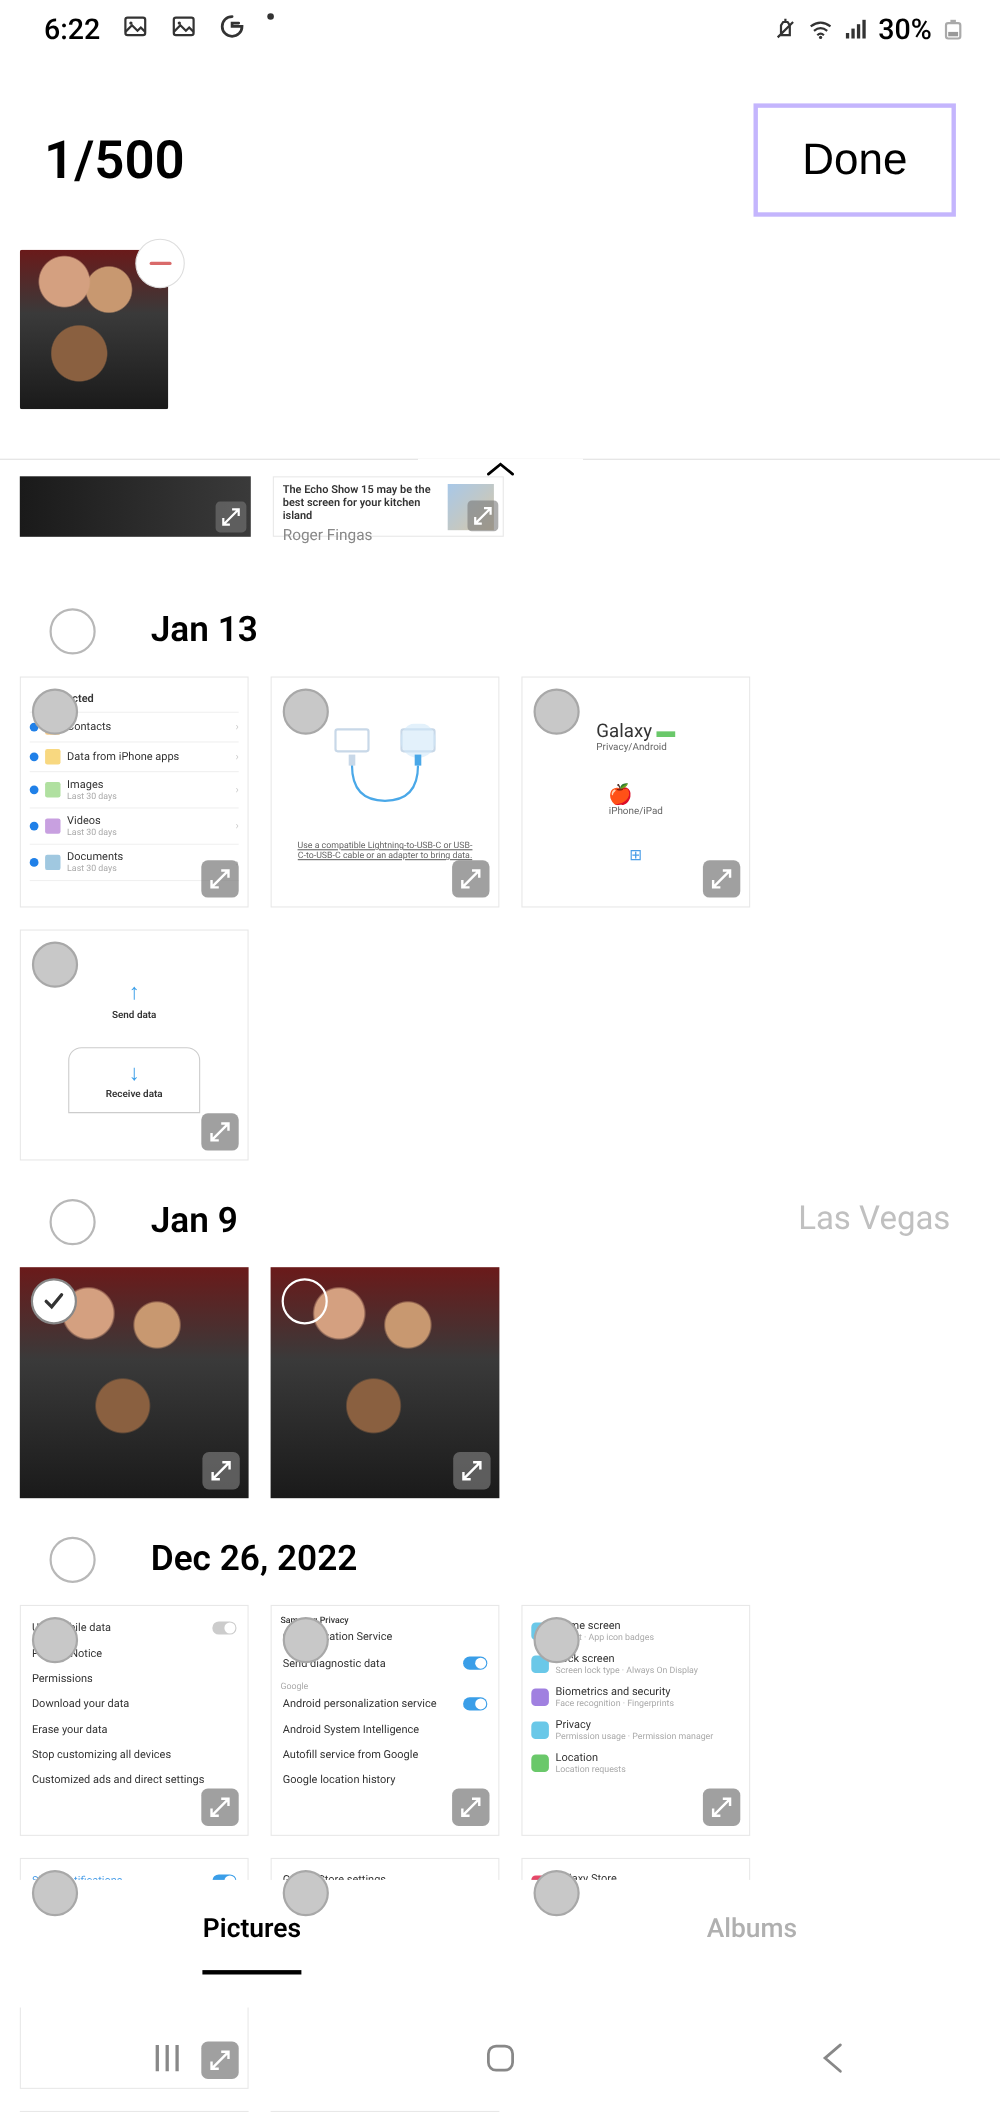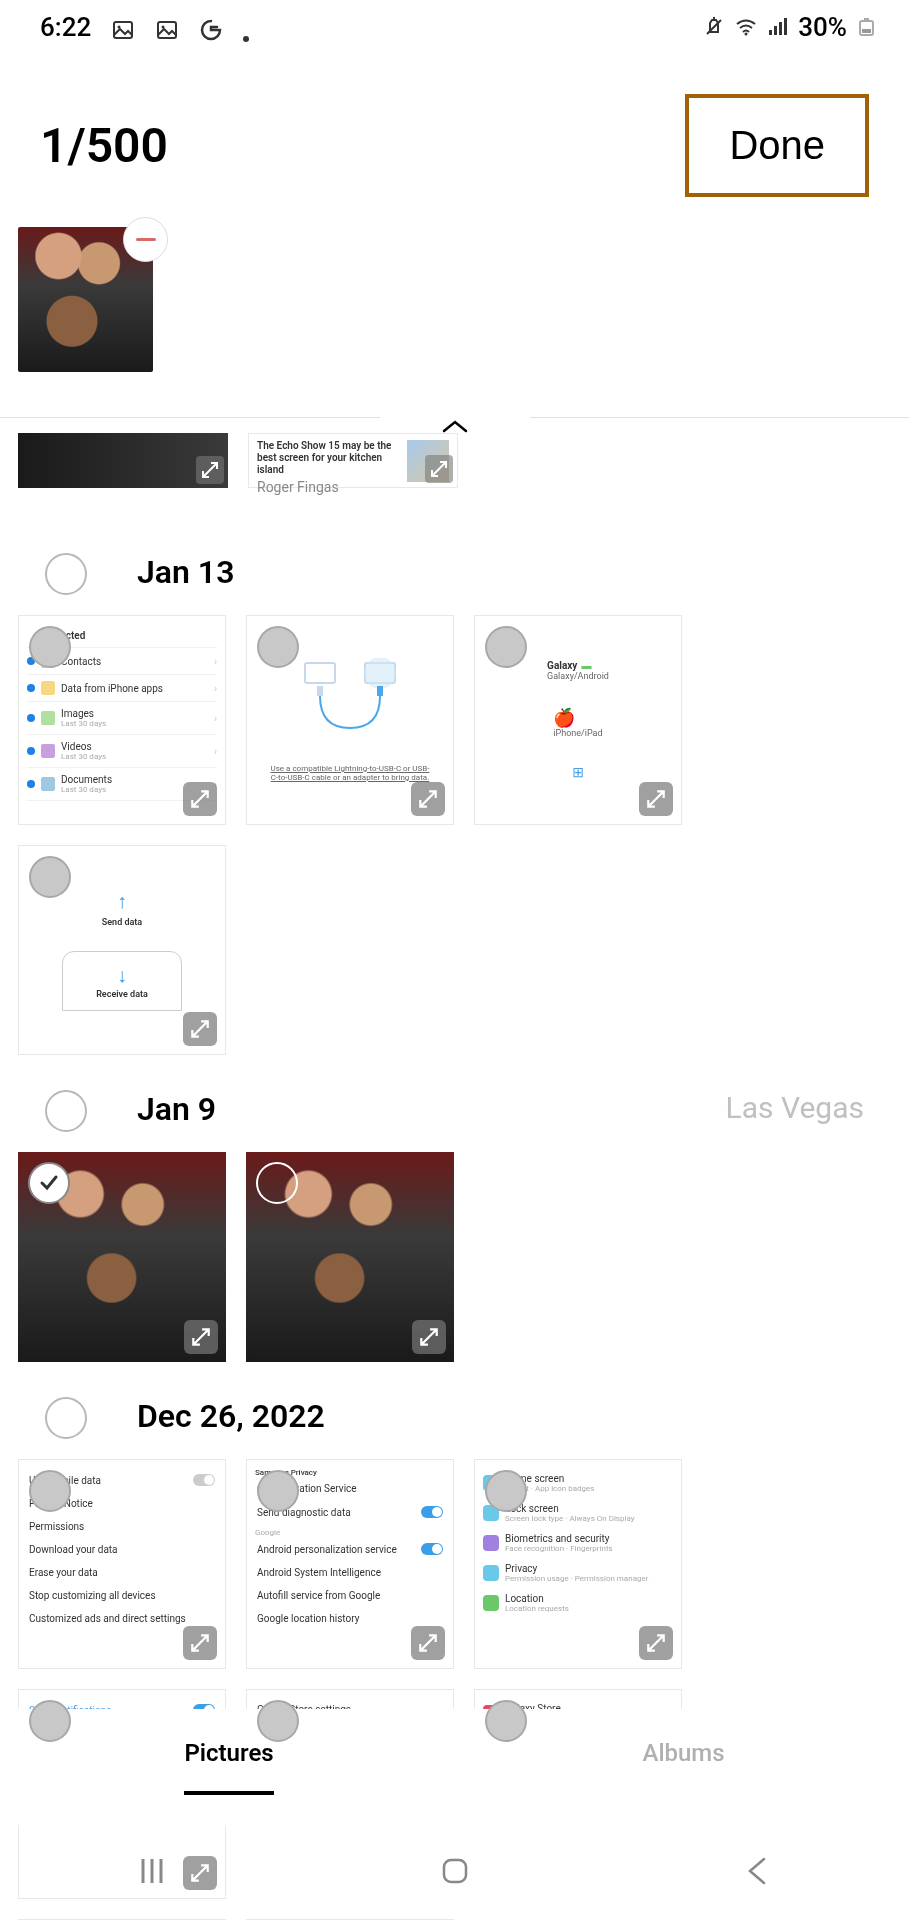--- a/index.html
+++ b/index.html
@@ -13,41 +13,41 @@
     position: relative;
   }
   .status-bar {
     display: flex;
     justify-content: space-between;
     align-items: center;
     padding: 12px 30px 12px 40px;
     font-size: 26px;
     font-weight: 500;
   }
-  .status-left { display: flex; align-items: flex-end; gap: 20px; }
+  .status-left { display: flex; align-items: flex-start; gap: 20px; }
   .status-right { display: flex; align-items: center; gap: 8px; }
   .status-icon { width: 24px; height: 24px; fill: #333; }
   .status-dot { width: 6px; height: 6px; border-radius: 50%; background: #333; }
   .header {
     display: flex;
     justify-content: space-between;
     align-items: center;
     padding: 40px 40px 30px 40px;
   }
   .count {
     font-size: 48px;
     font-weight: 600;
     color: #000;
   }
   .done-btn {
     font-size: 40px;
     font-weight: 500;
     color: #000;
     background: none;
-    border: 4px solid #a16207;
+    border: 4px solid #c4b5fd;
     padding: 25px 40px;
     cursor: pointer;
   }
   .selected-row {
     display: flex;
     padding: 0 18px;
     gap: 10px;
   }
   .selected-thumb {
     position: relative;
@@ -221,21 +221,21 @@
   }
   .sc-row { display: flex; align-items: center; gap: 6px; padding: 6px 0; border-bottom: 1px solid #f0f0f0; }
   .sc-dot { width: 8px; height: 8px; border-radius: 50%; background: #2080e8; flex-shrink: 0; }
   .sc-icon { width: 14px; height: 14px; background: #f0d8a0; border-radius: 2px; flex-shrink: 0; }
   .sc-text { flex: 1; }
   .sc-text .sub { font-size: 8px; color: #aaa; }
   .sc-chev { font-size: 10px; color: #ccc; }
   .sc-center { display: flex; flex-direction: column; align-items: center; justify-content: center; height: 100%; gap: 26px; }
   .sc-cable { width: 120px; height: 80px; }
   .sc-cable-text { font-size: 8px; color: #666; text-align: center; max-width: 160px; text-decoration: underline; }
-  .sc-galaxy-logo { font-size: 10px; font-weight: 700; display: flex; align-items: center; gap: 4px; }
+  .sc-galaxy-logo { font-size: 17px; font-weight: 400; display: flex; align-items: center; gap: 4px; }
   .sc-galaxy-sub { font-size: 9px; color: #666; }
   .sc-apple { font-size: 18px; }
   .sc-apple-sub { font-size: 9px; color: #666; }
   .sc-send { display: flex; flex-direction: column; align-items: center; gap: 4px; }
   .sc-arrow-up { color: #3a9ee8; font-size: 20px; }
   .sc-arrow-down { color: #3a9ee8; font-size: 20px; }
   .sc-send-text { font-size: 9px; color: #333; font-weight: 600; }
   .sc-recv-box { width: 120px; height: 60px; border: 1px solid #ccc; border-radius: 12px 12px 0 0; display: flex; flex-direction: column; align-items: center; justify-content: center; gap: 2px; }
   .sc-settings-row { display: flex; align-items: center; justify-content: space-between; padding: 6px 2px; font-size: 10px; }
   .sc-settings-toggle { width: 22px; height: 12px; border-radius: 6px; background: #3a9ee8; position: relative; }
@@ -437,21 +437,21 @@
       </div>
   </div>
   <div class="grid-cell">
     <div class="circle-check gray cell-check"></div>
     <div class="screenshot-content sc-center">
       <div>
           <div class="sc-galaxy-logo">
             <span>Galaxy</span>
             <span style="color:#6ac86a">▬</span>
           </div>
-          <div class="sc-galaxy-sub">Galaxy/Android</div>
+          <div class="sc-galaxy-sub">Privacy/Android</div>
         </div>
       <div>
           <div class="sc-apple">🍎</div>
           <div class="sc-apple-sub">iPhone/iPad</div>
         </div>
       <div style="color:#4a9ee8;font-size:14px;">⊞</div>
     </div>
     <div class="cell-expand">
         <svg viewBox="0 0 20 20">
           <path d="M3 17 L17 3 M11 3 L17 3 L17 9 M9 17 L3 17 L3 11" stroke="#fff" stroke-width="2" fill="none"></path>

